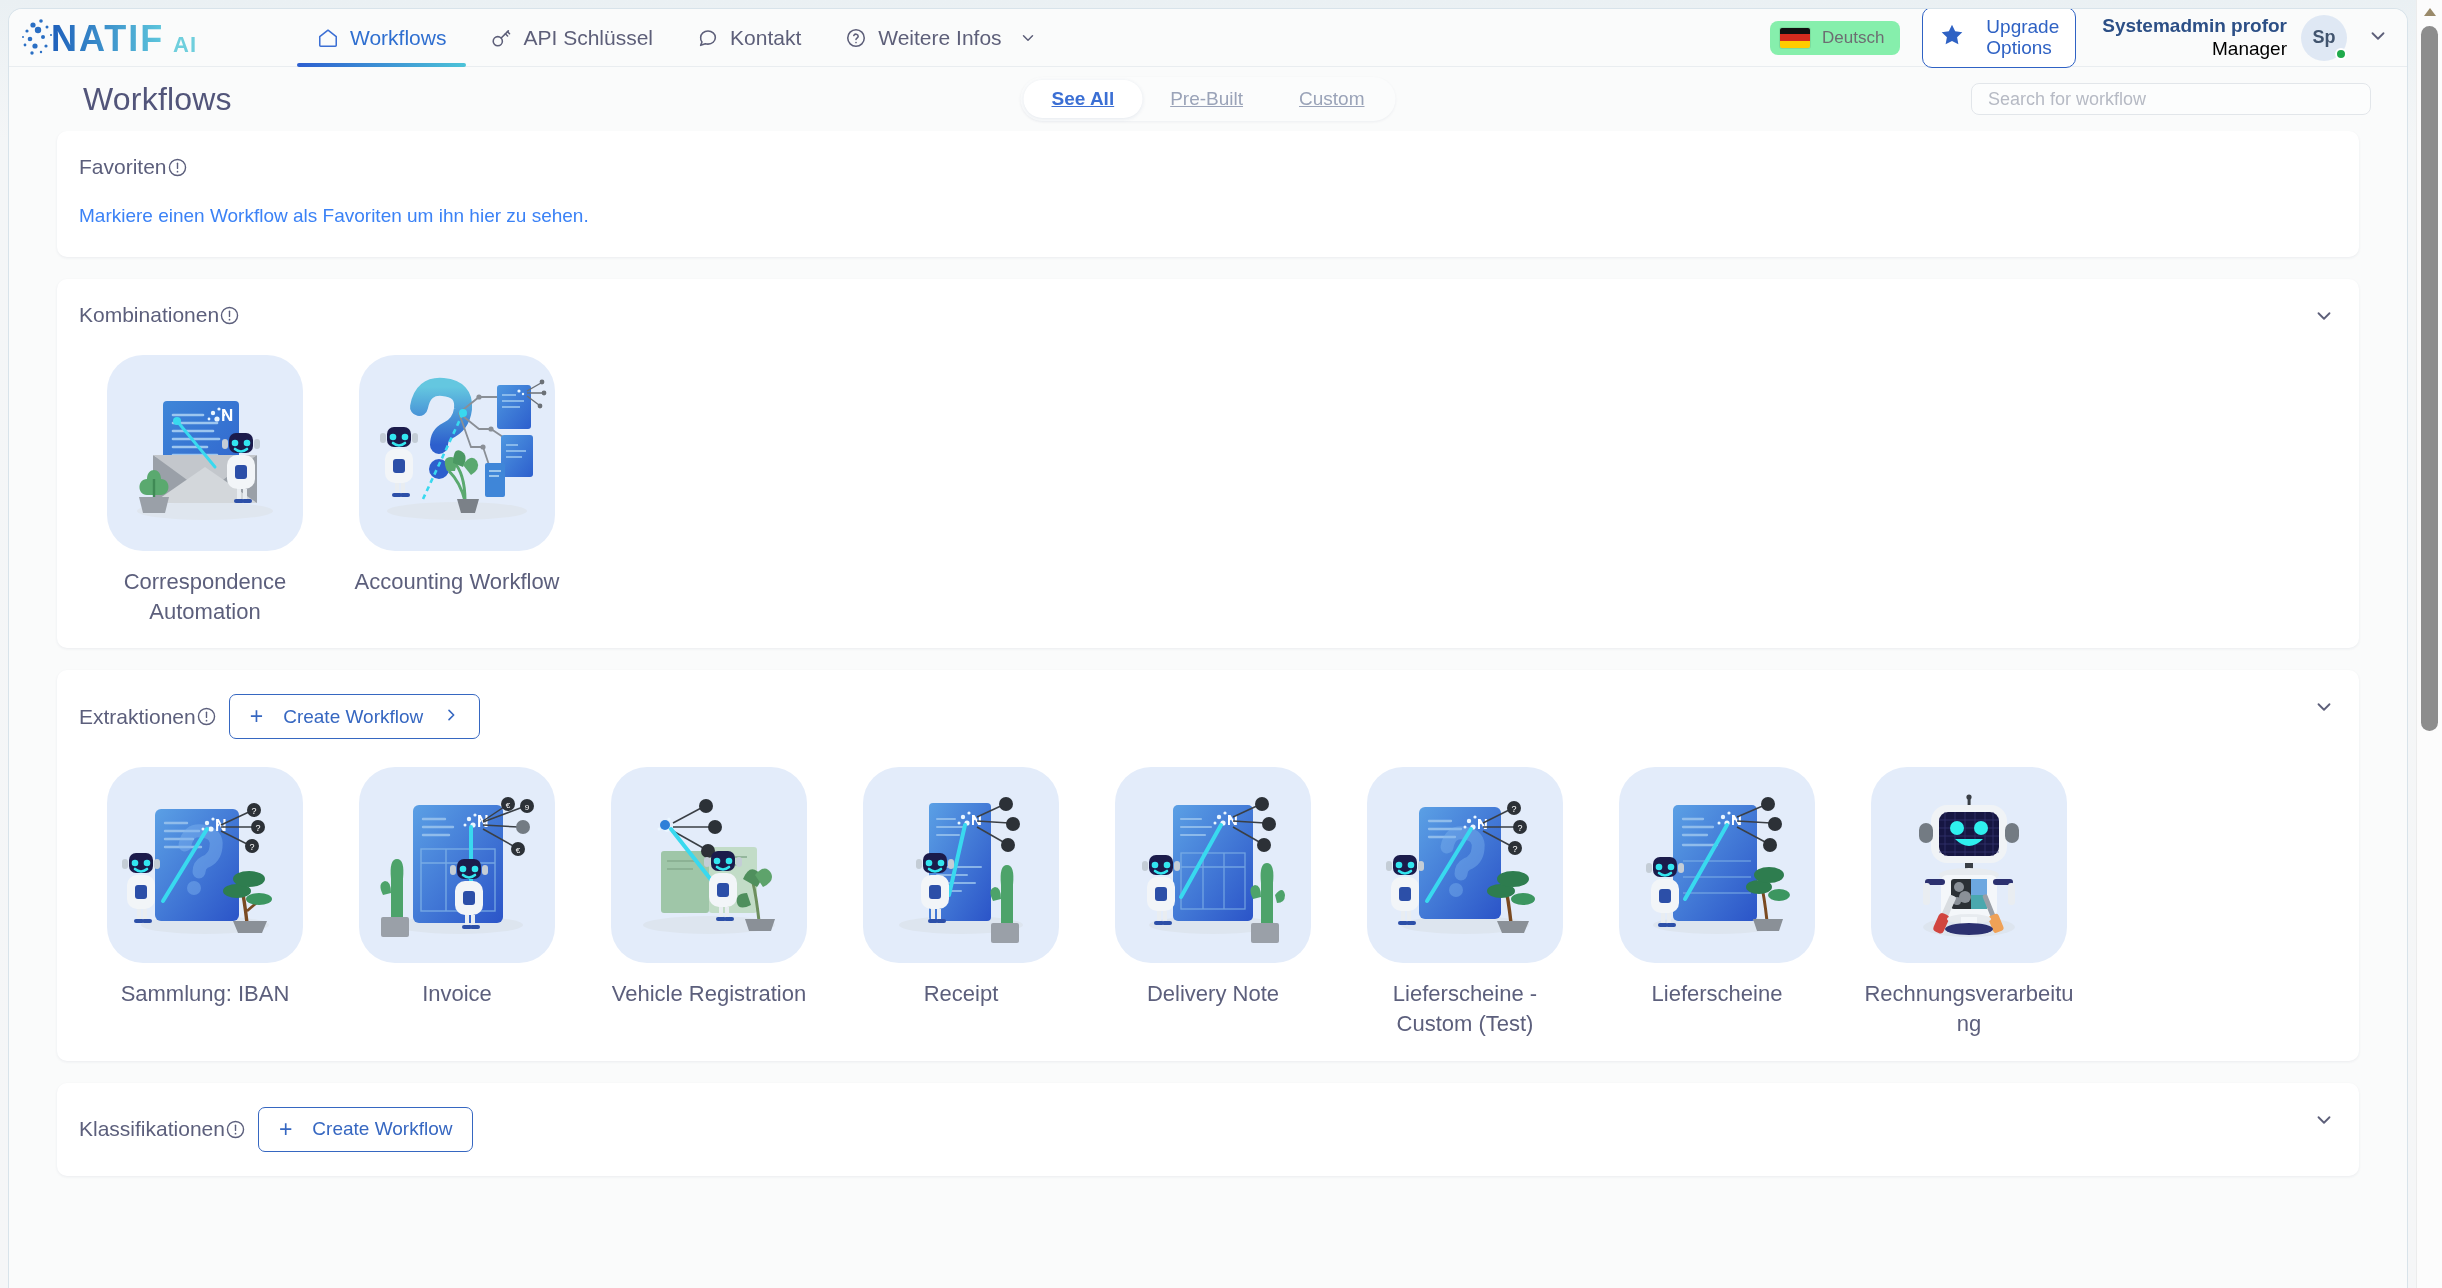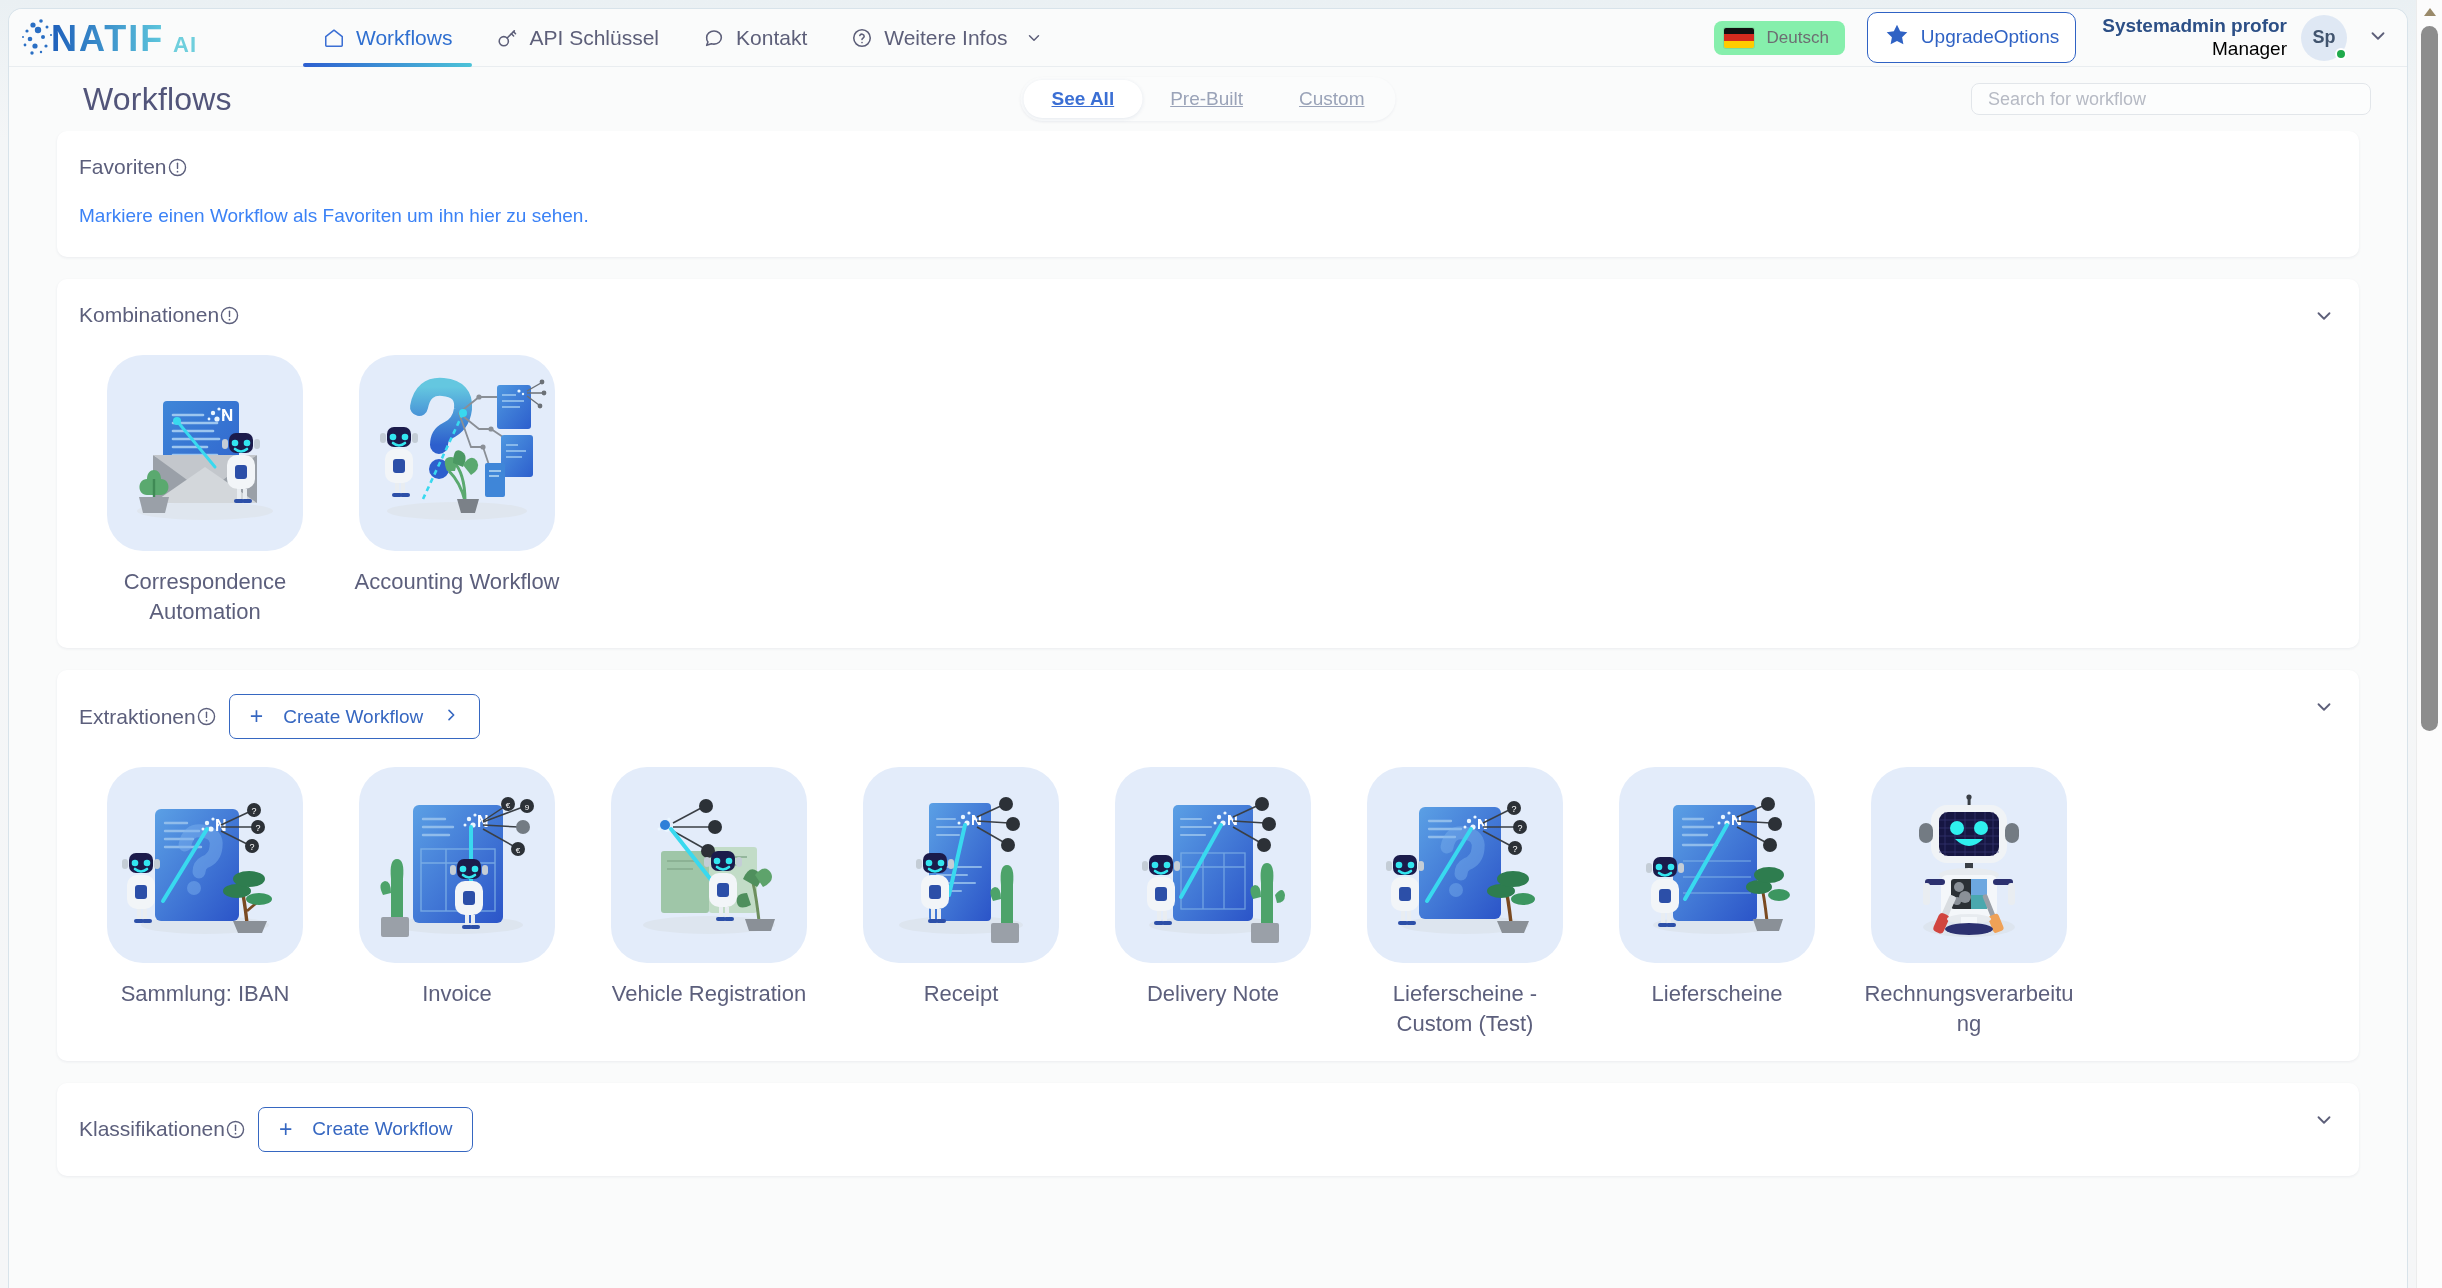--- a/index.html
+++ b/index.html
@@ -26,21 +26,21 @@
     border-bottom: none;
     overflow: hidden;
   }
 
   
   .topnav {
     position: relative;
     height: 58px;
     background: #fafbfb;
     border-bottom: 1px solid #e9edf0;
-    display: flex; align-items: center; gap: 6px;
+    display: flex; align-items: center;
   }
   .logo-wrap {
     display: flex; align-items: center; gap: 0px;
     margin-left: 12px; margin-right: 54px;
     height: 58px;
   }
   .logo-svg { display:block; }
 
   .nav-items { display: flex; align-items: center; height: 58px; gap: 0; }
   .nav-item {
@@ -92,21 +92,21 @@
     border: 1.6px solid #2f62c4;
     border-radius: 10px;
     padding: 9px 16px;
     color: #2f62c4;
     font-size: 19px;
     line-height: 1.08;
     cursor: pointer;
     background: #fff;
     margin-right: 26px;
   }
-  .upgrade-label { display: flex; flex-direction: row; }
+  .upgrade-label { display: flex; flex-direction: column; margin-left: 10px; }
 
   .user-block { display:flex; align-items:center; gap: 14px; cursor:pointer; }
   .user-text { text-align: right; line-height: 1.2; }
   .user-name { font-size: 19px; font-weight: bold; color: #2c4f86; white-space: nowrap; }
   .user-role { font-size: 19px; color: #000000; text-align: right; }
   .avatar {
     position: relative;
     width: 46px; height: 46px; border-radius: 50%;
     background: #dfe8f4;
     display:flex; align-items:center; justify-content:center;

